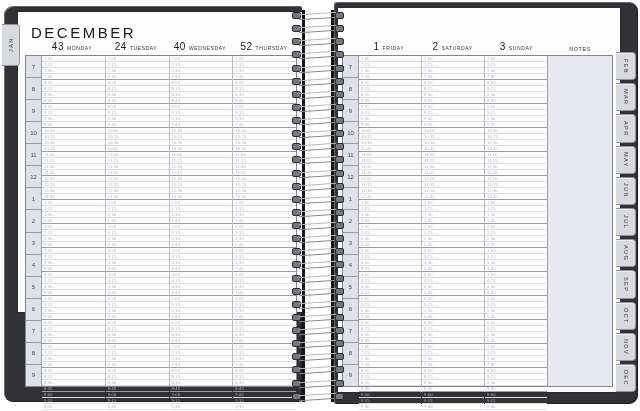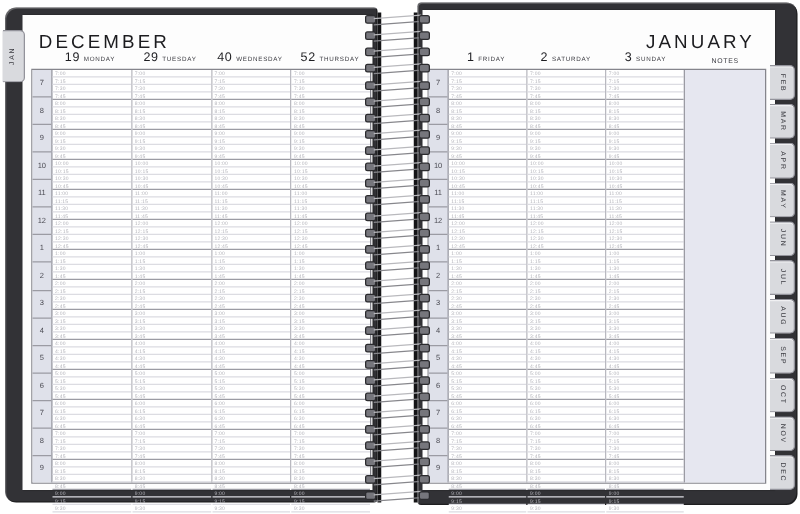--- a/index.html
+++ b/index.html
@@ -9,21 +9,21 @@
     font-family:"Liberation Sans", sans-serif;
     -webkit-font-smoothing:antialiased;
   }
   .cover{position:absolute;background:var(--cover,#323236);}
   .cover-left{left:4px;top:6px;width:298px;height:396px;border-radius:9px 3px 3px 9px;
     box-shadow:inset 1px 1px 0 rgba(255,255,255,.25), inset -1px -1px 0 rgba(0,0,0,.4);}
   .cover-right{left:334px;top:2px;width:304px;height:402px;border-radius:3px 9px 9px 3px;
     box-shadow:inset 1px 1px 0 rgba(255,255,255,.25), inset -1px -1px 0 rgba(0,0,0,.4);}
 
   .page{position:absolute;background:var(--page,#fdfdfd);box-shadow:0 0 1px rgba(0,0,0,.6);}
-  .page-left{left:18px;top:12px;width:280px;height:380px;}
+  .page-left{left:18px;top:12px;width:280px;height:300px;padding-left:11px;}
   .page-right{left:338px;top:8px;width:282px;height:384px;}
 
   .page-title{
     position:absolute;font-family:"Liberation Sans",sans-serif;
     font-variant:small-caps;text-transform:lowercase;
     font-size:22px;letter-spacing:2.5px;color:#1c1c1f;font-weight:400;
   }
   .page-left .page-title{top:6px;left:13px;}
   .page-right .page-title{top:10px;right:16px;}
 
@@ -84,25 +84,25 @@
 <div class="cover cover-left"></div>
 <div class="cover cover-right"></div>
 
 <div class="tab-left">Jan</div>
 
 <div class="page page-left">
   <div class="page-title">December</div>
   <div class="day-header-row" id="left-days">
       <div class="h-spacer"></div>
       <div class="day-head">
-        <span class="day-num">19</span>
+        <span class="day-num">43</span>
         <span class="day-name">Monday</span>
       </div>
       <div class="day-head">
-        <span class="day-num">29</span>
+        <span class="day-num">24</span>
         <span class="day-name">Tuesday</span>
       </div>
       <div class="day-head">
         <span class="day-num">40</span>
         <span class="day-name">Wednesday</span>
       </div>
       <div class="day-head">
         <span class="day-num">52</span>
         <span class="day-name">Thursday</span>
       </div>
@@ -1125,21 +1125,20 @@
       <span class="cap r"></span>
     </div>
     <div class="coil">
       <span class="cap l"></span>
       <span class="wire"></span>
       <span class="cap r"></span>
     </div>
   </div>
 
 <div class="page page-right">
-  <div class="page-title">January</div>
   <div class="day-header-row" id="right-days">
       <div class="h-spacer"></div>
       <div class="day-head">
         <span class="day-num">1</span>
         <span class="day-name">Friday</span>
       </div>
       <div class="day-head">
         <span class="day-num">2</span>
         <span class="day-name">Saturday</span>
       </div>

